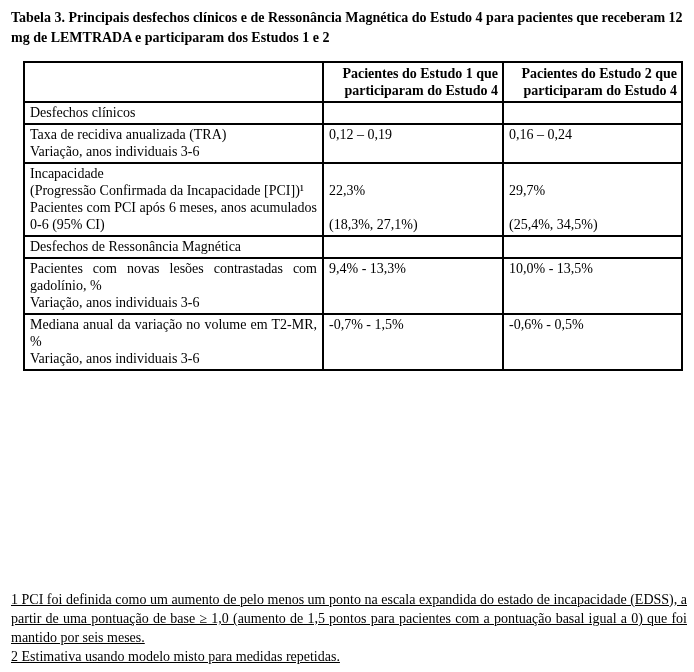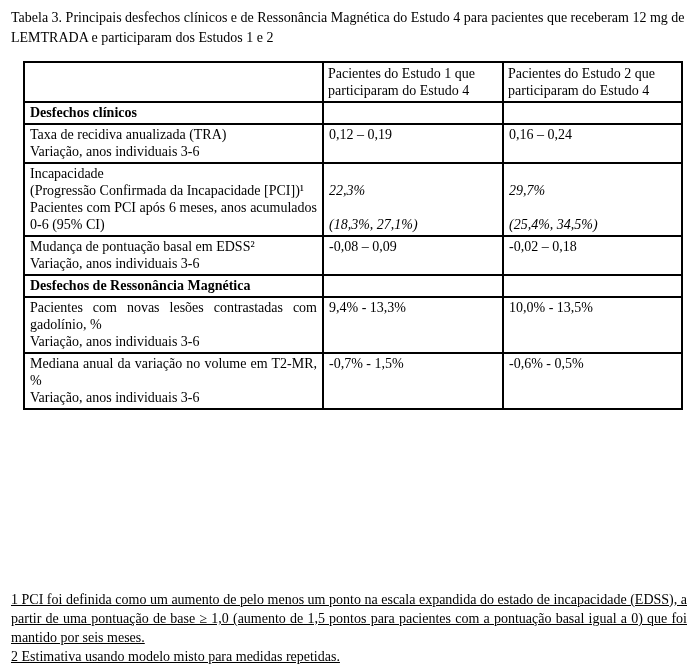--- a/index.html
+++ b/index.html
@@ -15,21 +15,21 @@
     height: 672px;
     background: #ffffff;
     overflow: hidden;
   }
   .doc-title {
     position: absolute;
     top: 8px;
     left: 11px;
     width: 676px;
     font-size: 14px;
-    font-weight: normal;
+    font-weight: bold;
     line-height: 19.5px;
     text-align: left;
   }
   table.outcomes {
     position: absolute;
     top: 61px;
     left: 23px;
     width: 658px;
     border-collapse: collapse;
     table-layout: fixed;
@@ -37,41 +37,40 @@
   table.outcomes th,
   table.outcomes td {
     border: 2px solid #000000;
     font-size: 14px;
     line-height: 17px;
     padding: 1px 5px 2px 5px;
     vertical-align: top;
     overflow: hidden;
   }
   table.outcomes th {
-    font-weight: normal;
-    text-align: left;
+    font-weight: bold;
+    text-align: right;
     padding: 2px 4px;
   }
   td.section {
-    font-weight: bold;
+    font-weight: normal;
   }
   td.lbl .jus {
     text-align: justify;
   }
   td.val {
     text-align: left;
     vertical-align: bottom;
   }
   td.val.top {
     vertical-align: top;
   }
   .ln {
     min-height: 17px;
     line-height: 17px;
-    font-style: italic;
   }
   .footnotes {
     position: absolute;
     top: 590px;
     left: 11px;
     width: 676px;
     font-size: 14px;
     line-height: 19px;
   }
   .footnotes p {
@@ -130,28 +129,20 @@
           <div class="ln">(18,3%, 27,1%)</div>
         </td>
         <td class="val top">
           <div class="ln"></div>
           <div class="ln">29,7%</div>
           <div class="ln"></div>
           <div class="ln">(25,4%, 34,5%)</div>
         </td>
       </tr>
 
-      <tr>
-        <td class="lbl">
-          <div class="jus">Mudança de pontuação basal em EDSS²</div>
-          <div>Variação, anos individuais 3-6</div>
-        </td>
-        <td class="val">-0,08 – 0,09</td>
-        <td class="val">-0,02 – 0,18</td>
-      </tr>
 
       <tr>
         <td class="section">Desfechos de Ressonância Magnética</td>
         <td></td>
         <td></td>
       </tr>
 
 
       <tr>
         <td class="lbl">

